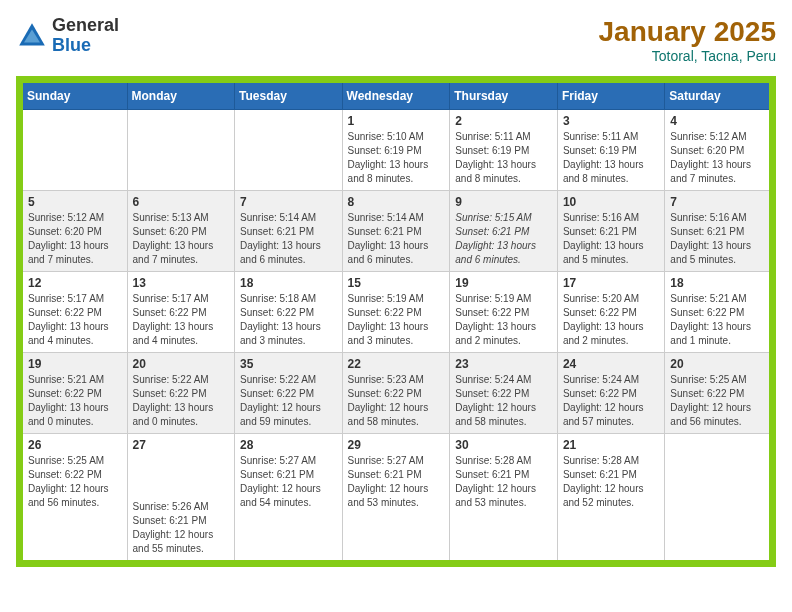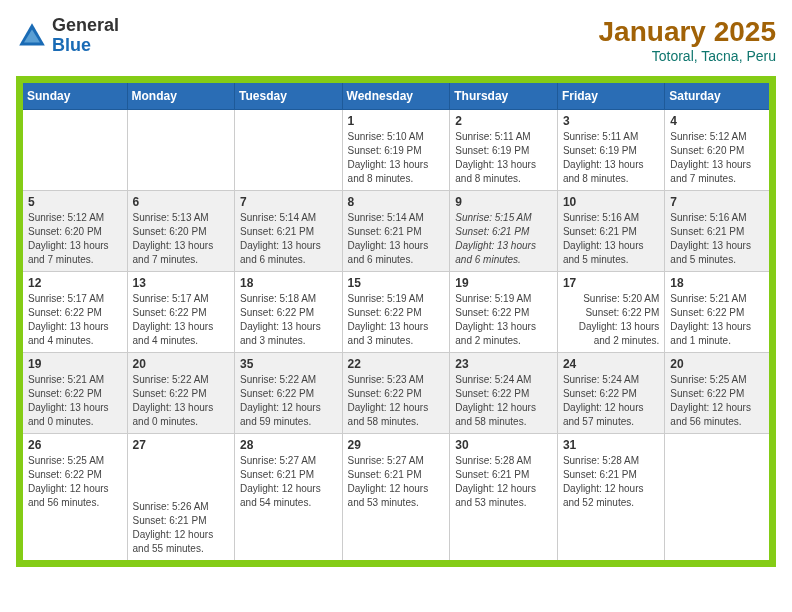--- a/index.html
+++ b/index.html
@@ -237,21 +237,21 @@
 Daylight: 13 hours and 3 minutes.</div>
         </td>
         <td>
           <span class="day-number">19</span>
           <div class="day-info" style="white-space: pre-line;">Sunrise: 5:19 AM
 Sunset: 6:22 PM
 Daylight: 13 hours and 2 minutes.</div>
         </td>
         <td>
           <span class="day-number">17</span>
-          <div class="day-info" style="white-space: pre-line; text-align: right;">Sunrise: 5:20 AM
+          <div class="day-info" style="white-space: pre-line;">Sunrise: 5:20 AM
 Sunset: 6:22 PM
 Daylight: 13 hours and 2 minutes.</div>
         </td>
         <td>
           <span class="day-number">18</span>
           <div class="day-info" style="white-space: pre-line;">Sunrise: 5:21 AM
 Sunset: 6:22 PM
 Daylight: 13 hours and 1 minute.</div>
         </td>
       </tr>
@@ -324,21 +324,21 @@
 Sunset: 6:21 PM
 Daylight: 12 hours and 53 minutes.</div>
         </td>
         <td>
           <span class="day-number">30</span>
           <div class="day-info" style="white-space: pre-line;">Sunrise: 5:28 AM
 Sunset: 6:21 PM
 Daylight: 12 hours and 53 minutes.</div>
         </td>
         <td>
-          <span class="day-number">31</span>
+          <span class="day-number">21</span>
           <div class="day-info" style="white-space: pre-line;">Sunrise: 5:28 AM
 Sunset: 6:21 PM
 Daylight: 12 hours and 52 minutes.</div>
         </td>
         <td class="empty"></td>
       </tr>
     </tbody>
 </table>
 
 </body></html>

